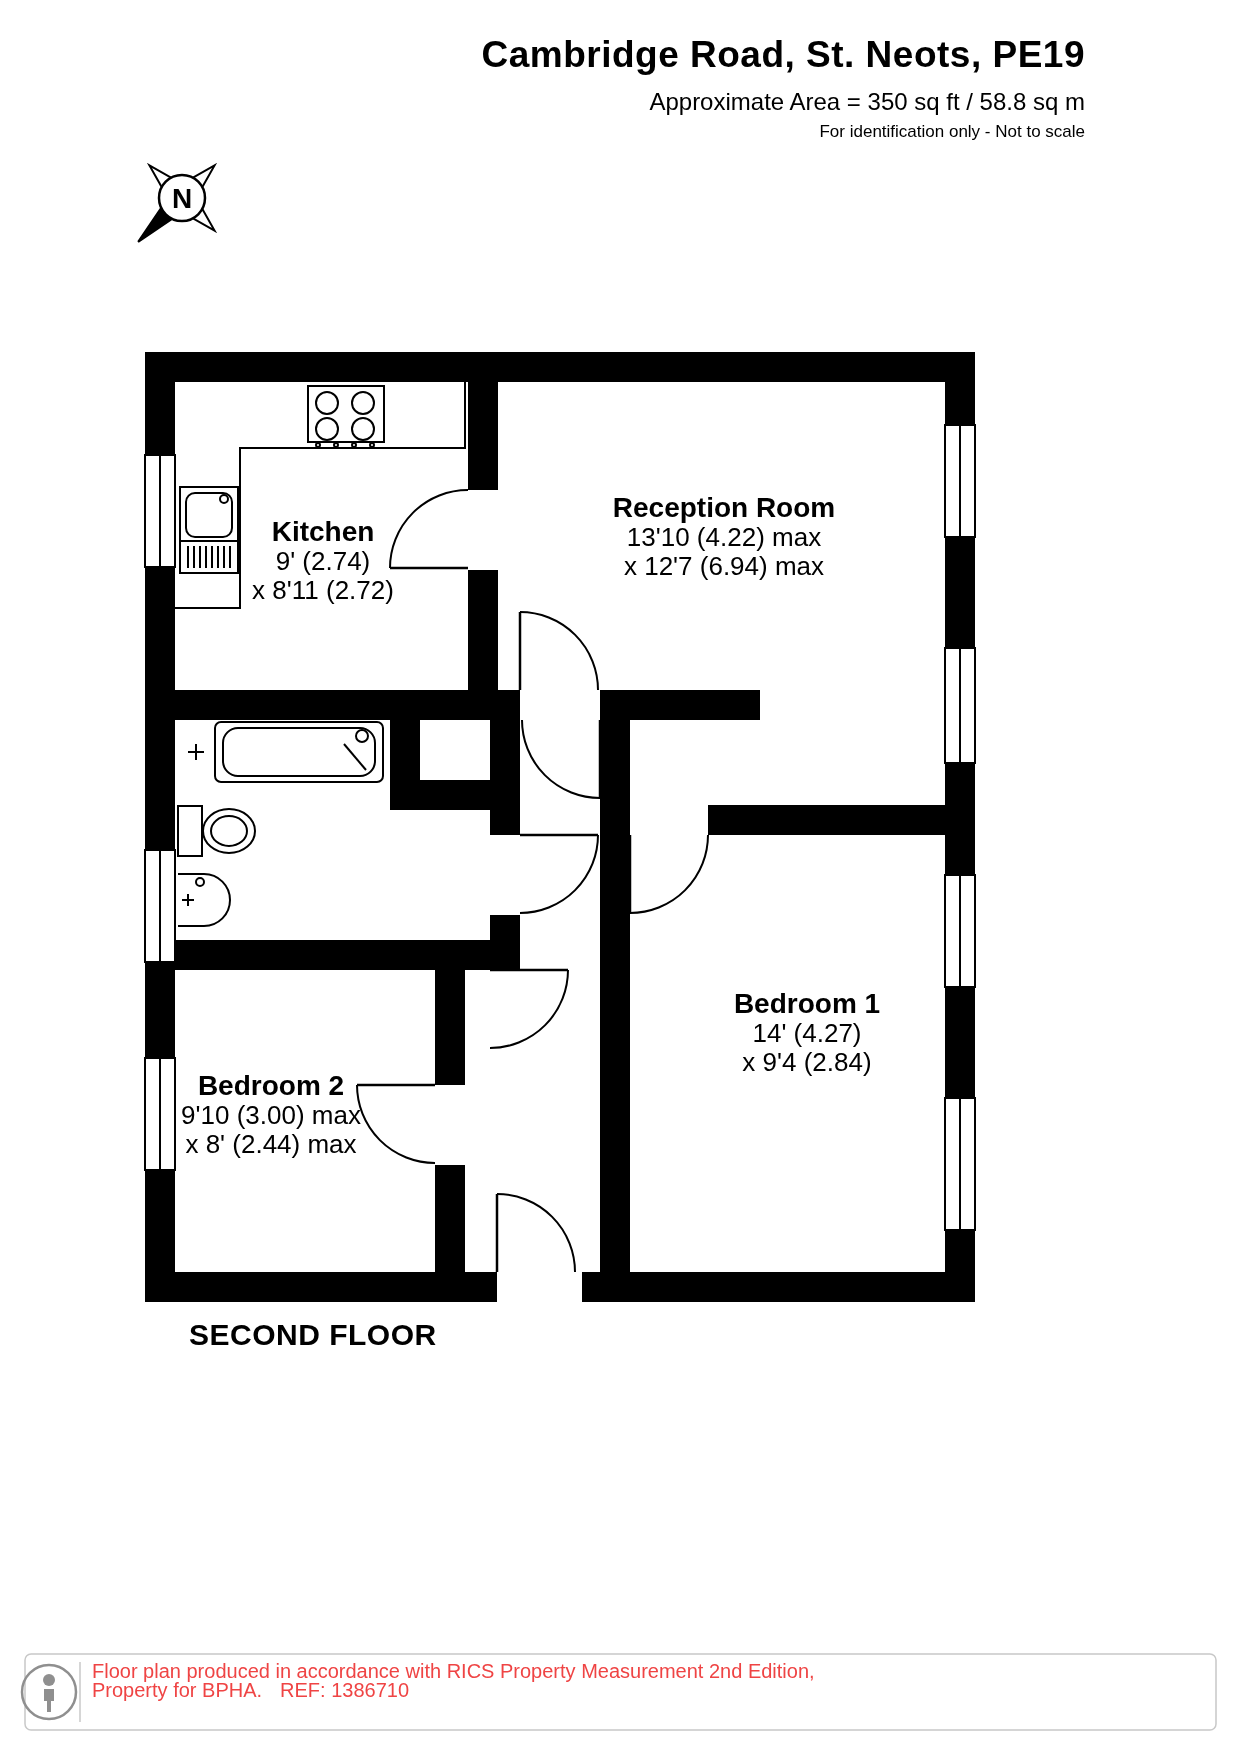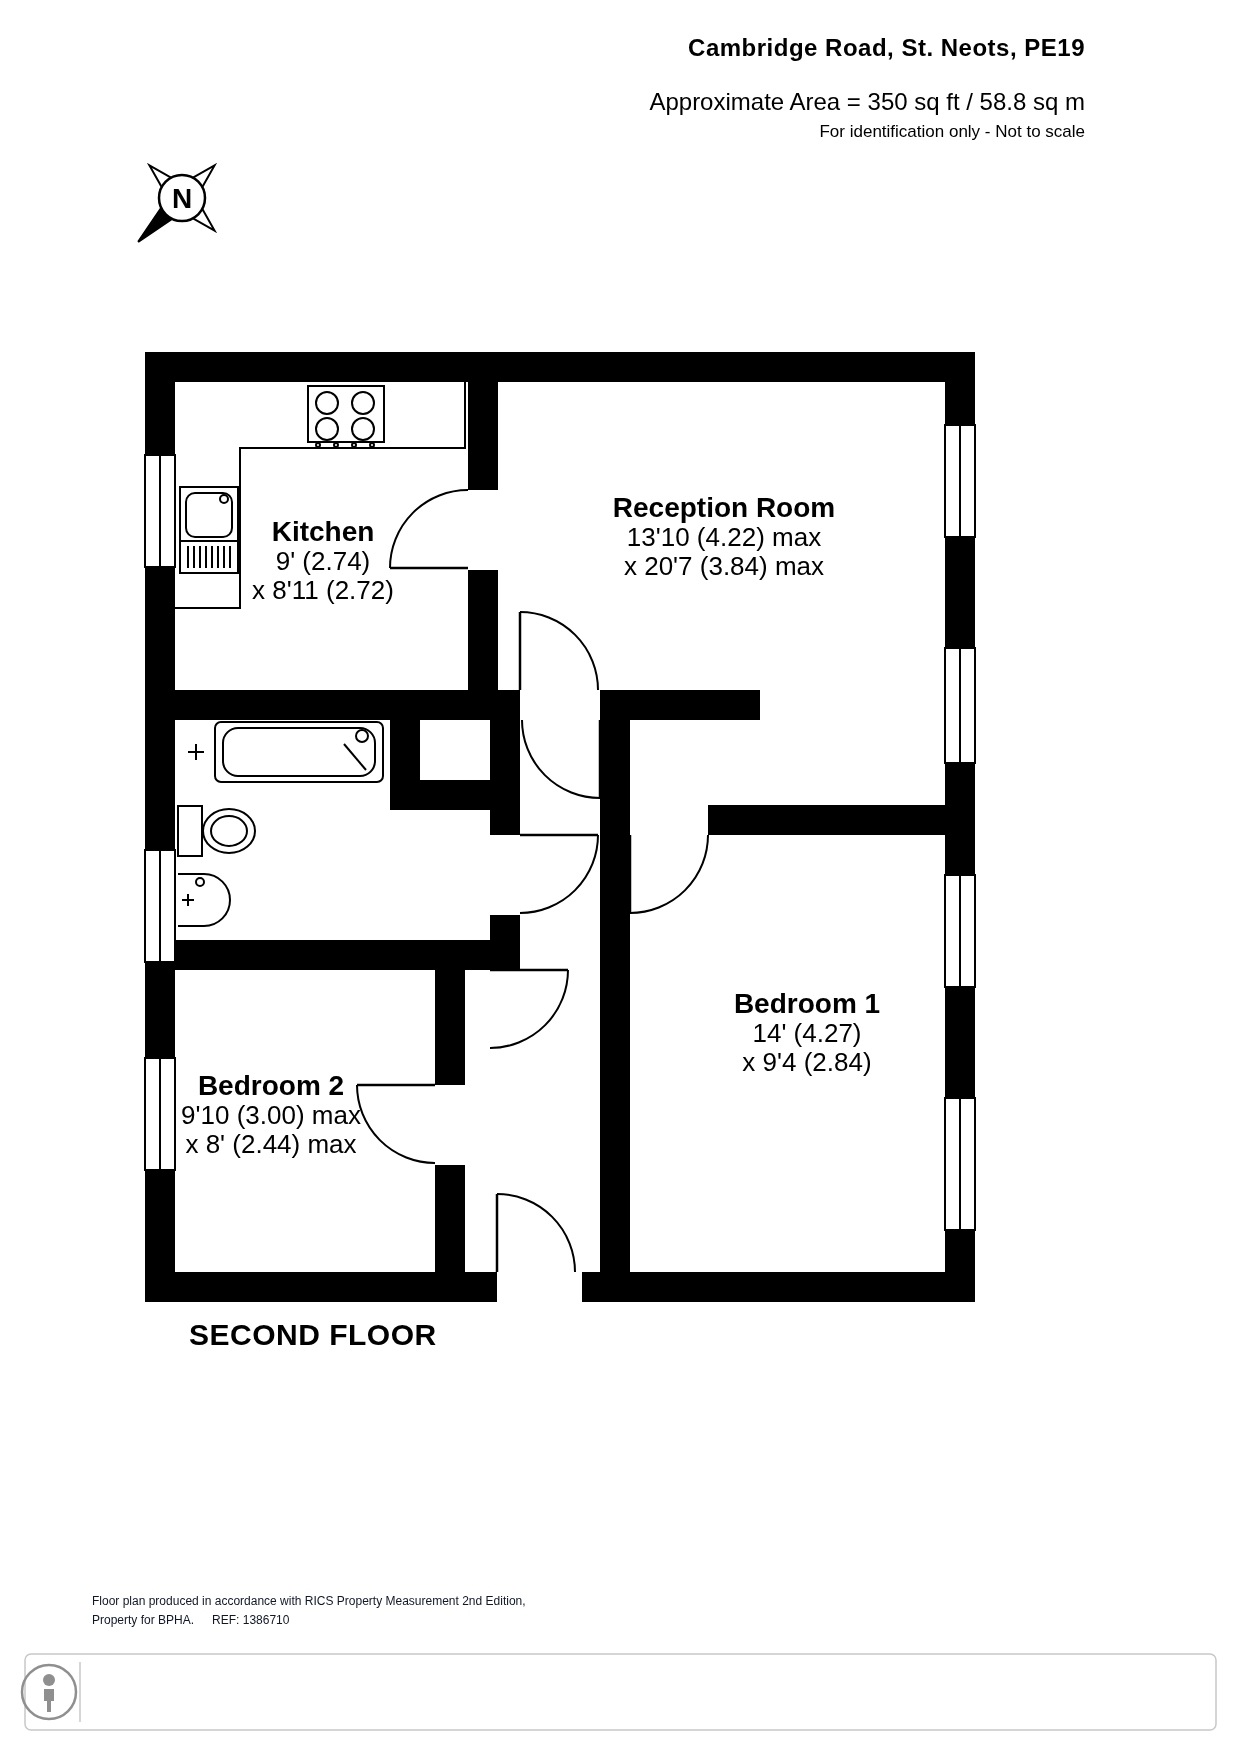--- a/index.html
+++ b/index.html
@@ -2,28 +2,28 @@
 <html><head>
 <meta charset="utf-8">
 <style>
   html,body { margin:0; padding:0; background:#fff; }
   .page {
     position:relative; width:1241px; height:1755px; background:#ffffff;
     font-family:"Liberation Sans", sans-serif; color:#000; overflow:hidden;
   }
   .abs { position:absolute; }
   .hdr { right:156px; text-align:right; }
-  .title { top:34px; font-size:24px; font-weight:bold; letter-spacing:0.5px;text-align:center; }
+  .title { top:34px; font-size:37px; font-weight:bold; letter-spacing:0.5px;text-align:center; }
   .area  { top:88px; font-size:24px; }
   .note  { top:122px; font-size:17px; }
   .room-label { position:absolute; transform:translateX(-50%); text-align:center; white-space:nowrap; }
   .room-name { font-size:28px; font-weight:bold; line-height:31px; }
   .room-dim  { font-size:26px; line-height:29px; }
   .floor-label { left:145px; top:1318px; font-size:30px; font-weight:bold; letter-spacing:0.5px;margin-left:44px; }
-  .footer-text { left:92px; top:1592px; font-size:12px; line-height:19px; color:#0f172a; }
+  .footer-text { left:92px; top:1662px; font-size:20px; line-height:19px; color:#ef4444; }
   .footer-text .gap { margin-left:18px; }
   svg { position:absolute; left:0; top:0; }
   .wall { fill:#000; }
   .win  { fill:#fff; stroke:#000; stroke-width:2; }
   .thin { fill:none; stroke:#000; stroke-width:2; }
   .leaf { stroke:#000; stroke-width:2.5; }
   .fix  { fill:none; stroke:#000; stroke-width:2; }
 </style>
 </head>
 <body>
@@ -206,21 +206,21 @@
 
   <div class="room-label" style="left:323px; top:516px;">
     <div class="room-name">Kitchen</div>
     <div class="room-dim">9' (2.74)</div>
     <div class="room-dim">x 8'11 (2.72)</div>
   </div>
 
   <div class="room-label" style="left:724px; top:492px;text-align:center;">
     <div class="room-name">Reception Room</div>
     <div class="room-dim">13'10 (4.22) max</div>
-    <div class="room-dim">x 20'7 (3.84) max</div>
+    <div class="room-dim">x 12'7 (6.94) max</div>
   </div>
 
   <div class="room-label" style="left:799px; top:988px;margin-left:8px;">
     <div class="room-name">Bedroom 1</div>
     <div class="room-dim">14' (4.27)</div>
     <div class="room-dim">x 9'4 (2.84)</div>
   </div>
 
   <div class="room-label" style="left:271px; top:1070px;">
     <div class="room-name">Bedroom 2</div>

